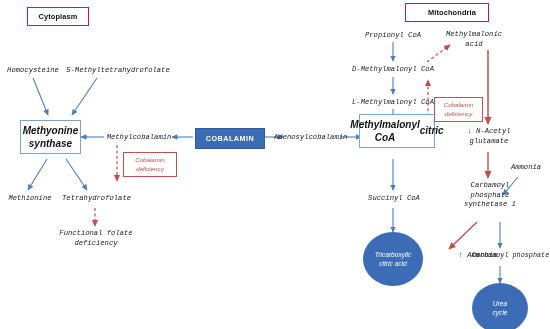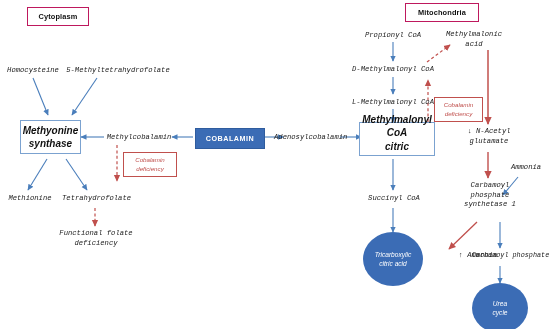--- a/index.html
+++ b/index.html
@@ -206,21 +206,21 @@
     </g>
 
     <g stroke="#4a7ebb" stroke-width="1.1" fill="none">
       <line x1="500" y1="266" x2="500" y2="283" marker-end="url(#ab)"></line>
     </g>
   </svg>
 
   <div class="compartment" style="left:27px; top:7px; width:60px; height:17px;">
     <span>Cytoplasm</span>
   </div>
-  <div class="compartment" style="left:405px; top:3px; width:72px; height:17px;">
+  <div class="compartment" style="left:405px; top:3px; width:72px; height:17px;padding-left:10px;">
     <span>Mitochondria</span>
   </div>
 
   <div class="lbl" style="left:2px; top:66px; width:62px;">
     <span>Homocysteine</span>
   </div>
   <div class="lbl" style="left:66px; top:66px; width:104px;">
     <span>5-Methyltetrahydrofolate</span>
   </div>
 
@@ -260,21 +260,21 @@
   <div class="lbl" style="left:358px; top:31px; width:70px;">
     <span>Propionyl CoA</span>
   </div>
   <div class="lbl" style="left:342px; top:98px; width:102px;">
     <span>L-Methylmalonyl CoA</span>
   </div>
   <div class="lbl" style="left:342px; top:65px; width:102px;">
     <span>D-Methylmalonyl CoA</span>
   </div>
 
-  <div class="enzymebox" style="left:359px; top:122px; width:76px; height:34px; flex-direction:column;justify-content:flex-end;">
+  <div class="enzymebox" style="left:359px; top:114px; width:76px; height:34px; flex-direction:row;">
     <span>Methylmalonyl CoA</span>
     <span>citric</span>
   </div>
 
   <div class="defbox" style="left:434px; top:97px; width:49px; height:25px; flex-direction:column;">
     <span>Cobalamin</span>
     <span>deficiency</span>
   </div>
 
   <div class="lbl wrap" style="left:443px; top:30px; width:62px;">

